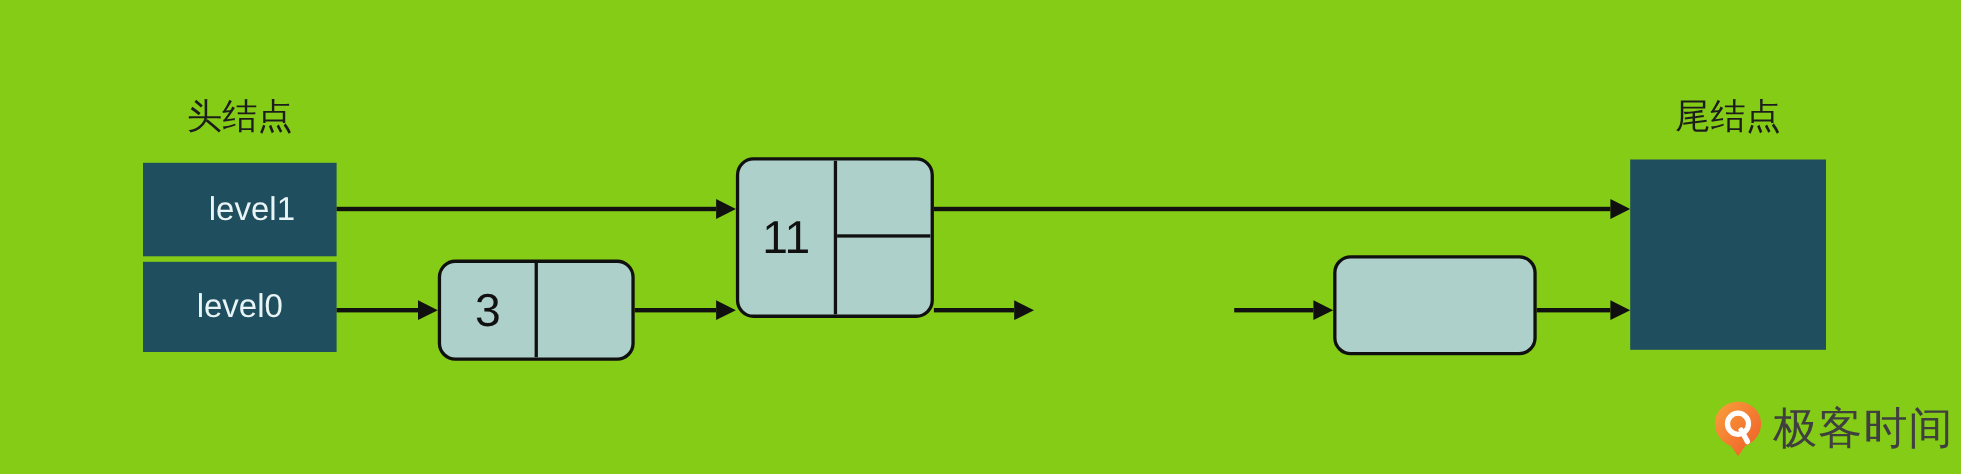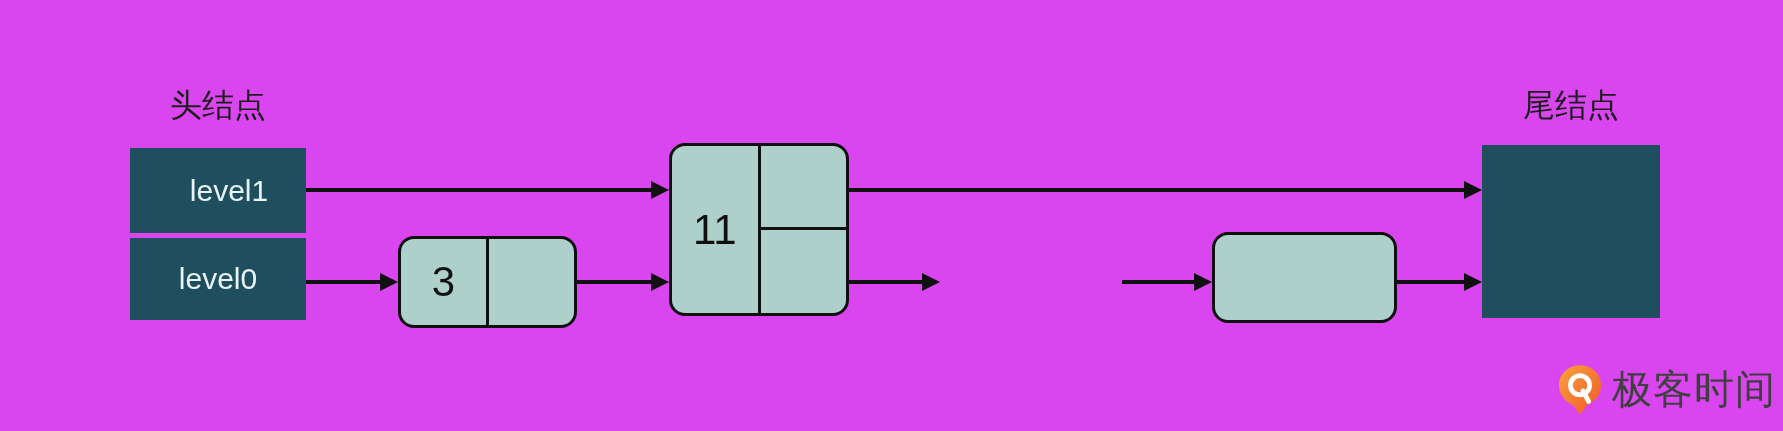--- a/index.html
+++ b/index.html
@@ -1,19 +1,19 @@
 <!DOCTYPE html>
 <html><head>
 <meta charset="utf-8">
 <style>
   html,body{margin:0;padding:0;}
   #canvas{
     position:relative;
     width:1783px;height:431px;
-    background:#d946ef;
+    background:#84cc16;
     font-family:"Liberation Sans", sans-serif;
     overflow:hidden;
   }
   .node-label{
     position:absolute;
     font-size:32px;
     color:#1c1c1c;
     text-align:center;
     white-space:nowrap;
   }
@@ -84,21 +84,21 @@
   </div>
   <div class="dark-box" style="left:130px;top:238px;width:176px;height:82px;">
     <span>level0</span>
   </div>
 
   <div class="dnode" style="left:398px;top:236px;width:179px;height:92px;">
     <div class="val">3</div>
     <div class="ptr"></div>
   </div>
 
-  <div class="dnode" style="left:669px;top:143px;width:180px;height:173px;">
+  <div class="dnode" style="left:669px;top:143px;width:180px;height:146px;">
     <div class="val">11</div>
     <div class="ptr-col">
       <div class="ptr-top"></div>
       <div class="ptr-bottom"></div>
     </div>
   </div>
 
 
   <div class="dnode" style="left:1212px;top:232px;width:185px;height:91px;">
     <div class="ptr"></div>

